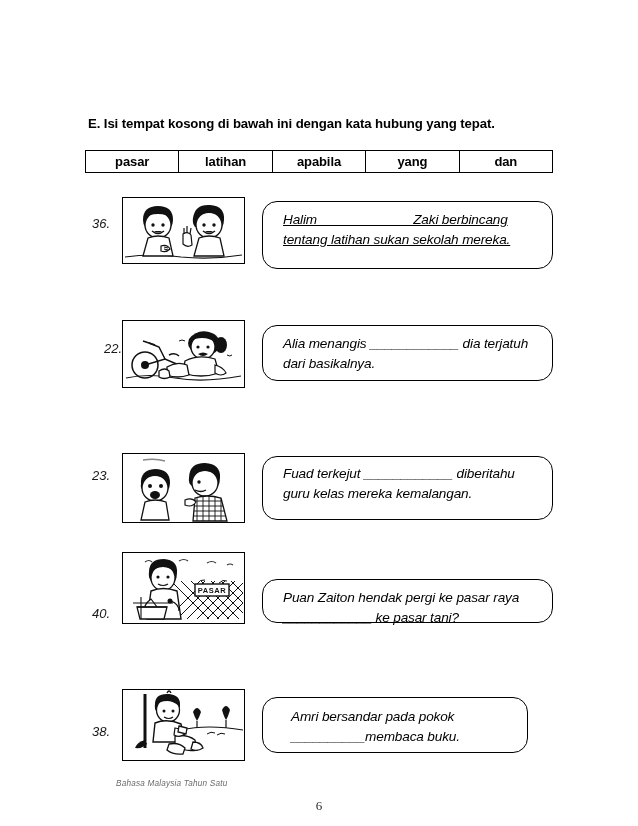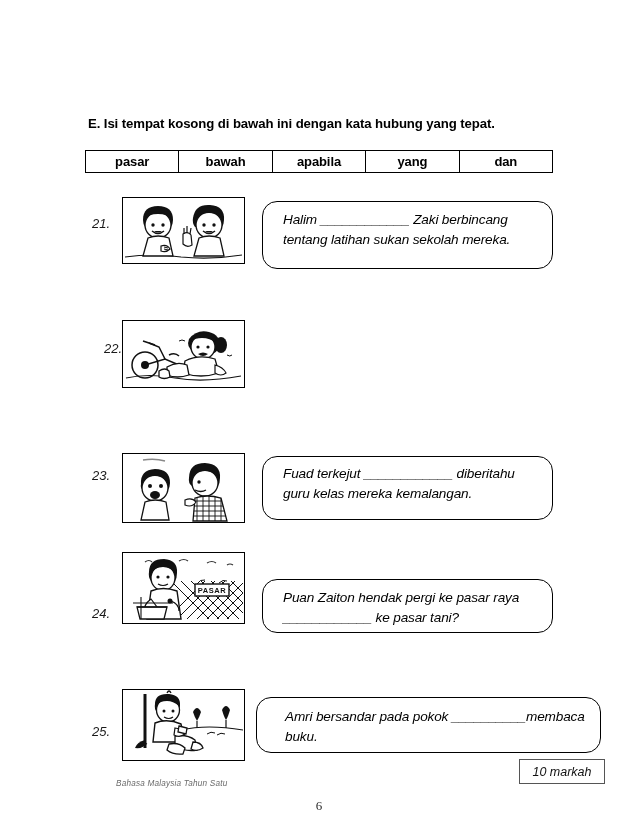--- a/index.html
+++ b/index.html
@@ -130,29 +130,29 @@
 <body>
 
 <div class="page">
 
   <div class="section-heading">E. Isi tempat kosong di bawah ini dengan kata hubung yang tepat.</div>
 
   <table class="wordbank">
     <tbody>
         <tr>
       <td>pasar</td>
-      <td>bawah</td>
+      <td>latihan</td>
       <td>apabila</td>
       <td>yang</td>
       <td>dan</td>
     </tr>
   </tbody>
     </table>
 
-  <div class="qnum" style="left:92px; top:190px;">21.</div>
+  <div class="qnum" style="left:92px; top:190px;">36.</div>
 
   <div class="qimg" style="left:122px; top:171px; width:121px; height:65px;">
     <svg viewBox="0 0 121 65" width="121" height="65">
       <g fill="none" stroke="#111" stroke-width="1.3">
 
         <path d="M2 59 Q30 55 58 59 Q88 62 119 57" stroke-width="1.1"></path>
       </g>
 
       <g>
         <path d="M20 22 Q20 8 35 8 Q50 8 50 22 Q50 26 48 29 L22 29 Q20 26 20 22Z" fill="#111"></path>
@@ -181,21 +181,21 @@
 
         <g stroke="#111" stroke-width="1.2" fill="#fff">
           <path d="M60 36 q5 -3 8 1 l1 10 q-5 3 -9 -1 z"></path>
           <path d="M61 36 l0 -6 M64 35 l0 -7 M67 36 l1 -6"></path>
         </g>
       </g>
     </svg>
   </div>
 
   <div class="qbox" style="left:262px; top:175px; width:291px; height:68px;">
-    <div class="qtext" style="padding:8px 12px 0 20px;">Halim ____________ Zaki berbincang tentang latihan sukan sekolah mereka.</div>
+    <div class="qtext" style="padding:8px 12px 0 20px;text-decoration:underline;">Halim ____________ Zaki berbincang tentang latihan sukan sekolah mereka.</div>
   </div>
 
   <div class="qnum" style="left:104px; top:315px;">22.</div>
 
   <div class="qimg" style="left:122px; top:294px; width:121px; height:66px;">
     <svg viewBox="0 0 121 66" width="121" height="66">
       <g fill="none" stroke="#111">
         <path d="M3 57 Q26 52 52 57 Q80 62 118 55" stroke-width="1.1"></path>
       </g>
 
@@ -226,20 +226,23 @@
         <path d="M92 44 q8 2 11 8 q-5 4 -11 0 z" fill="#fff" stroke="#111" stroke-width="1.2"></path>
       </g>
 
       <g stroke="#111" stroke-width="1" fill="none">
         <path d="M56 20 q3 -2 6 0"></path>
         <path d="M104 34 q3 2 5 0"></path>
       </g>
     </svg>
   </div>
 
+  <div class="qbox" style="left:262px; top:299px; width:291px; height:56px;">
+    <div class="qtext" style="padding:8px 12px 0 20px;">Alia menangis ____________ dia terjatuh dari basikalnya.</div>
+  </div>
 
   <div class="qnum" style="left:92px; top:442px;">23.</div>
 
   <div class="qimg" style="left:122px; top:427px; width:121px; height:68px;">
     <svg viewBox="0 0 121 68" width="121" height="68">
 
       <path d="M20 6 q12 -2 22 1" stroke="#888" stroke-width="1.4" fill="none"></path>
 
       <g>
         <path d="M18 30 Q17 16 32 15 Q47 15 47 29 Q47 33 45 36 L20 36 Q17 34 18 30Z" fill="#111"></path>
@@ -269,21 +272,21 @@
 
         <path d="M62 46 q7 -3 11 2 q-4 6 -11 3 z" fill="#fff" stroke="#111" stroke-width="1.2"></path>
       </g>
     </svg>
   </div>
 
   <div class="qbox" style="left:262px; top:430px; width:291px; height:64px;">
     <div class="qtext" style="padding:7px 12px 0 20px;">Fuad terkejut ____________ diberitahu guru kelas mereka kemalangan.</div>
   </div>
 
-  <div class="qnum" style="left:92px; top:580px;">24.</div>
+  <div class="qnum" style="left:92px; top:580px;">40.</div>
 
   <div class="qimg" style="left:122px; top:526px; width:121px; height:70px;">
     <svg viewBox="0 0 121 70" width="121" height="70">
 
       <g stroke="#333" stroke-width="1.2" fill="none">
         <path d="M22 9 q4 -3 7 0"></path>
         <path d="M56 8 q5 -3 9 0"></path>
         <path d="M84 10 q5 -3 9 0"></path>
         <path d="M104 12 q3 -2 6 0"></path>
       </g>
@@ -318,25 +321,25 @@
       </g>
 
       <g stroke="#111" stroke-width="1.3" fill="#fff">
         <path d="M14 54 L44 54 L41 66 L17 66 Z"></path>
         <path d="M14 54 L44 54"></path>
       </g>
       <path d="M18 44 L18 66 M10 50 L50 50" stroke="#111" stroke-width="1.1" fill="none"></path>
     </svg>
   </div>
 
-  <div class="qbox" style="left:262px; top:553px; width:291px; height:54px;">
+  <div class="qbox" style="left:262px; top:553px; width:291px; height:44px;">
     <div class="qtext" style="padding:8px 12px 0 20px;">Puan Zaiton hendak pergi ke pasar raya ____________ ke pasar tani?</div>
   </div>
 
-  <div class="qnum" style="left:92px; top:698px;">25.</div>
+  <div class="qnum" style="left:92px; top:698px;">38.</div>
 
   <div class="qimg" style="left:122px; top:663px; width:121px; height:70px;">
     <svg viewBox="0 0 121 70" width="121" height="70">
 
       <path d="M58 40 Q84 34 120 40" stroke="#111" stroke-width="1.1" fill="none"></path>
 
       <path d="M22 4 L22 58" stroke="#111" stroke-width="3" fill="none"></path>
       <path d="M22 50 q-8 2 -10 8 q8 1 11 -4" fill="#111"></path>
       <path d="M16 56 q4 -4 8 -2" stroke="#111" stroke-width="1.2" fill="none"></path>
 
@@ -361,24 +364,21 @@
         <path d="M52 46 Q64 44 72 50 L74 60 Q62 62 52 56 Z" fill="#fff" stroke="#111" stroke-width="1.3"></path>
         <path d="M70 52 q8 0 10 6 q-6 4 -12 1 z" fill="#fff" stroke="#111" stroke-width="1.3"></path>
         <path d="M46 54 q10 -2 16 4 l-2 6 q-10 1 -16 -4 z" fill="#fff" stroke="#111" stroke-width="1.3"></path>
 
         <path d="M52 38 q8 1 10 6 q-5 4 -11 1 z" fill="#fff" stroke="#111" stroke-width="1.2"></path>
         <path d="M56 36 l8 2 l-1 6 l-8 -2 z" fill="#fff" stroke="#111" stroke-width="1.3"></path>
       </g>
     </svg>
   </div>
 
-  <div class="qbox" style="left:256px; top:671px; width:345px; height:56px;">
+  <div class="qbox" style="left:262px; top:671px; width:266px; height:56px;">
     <div class="qtext" style="padding:9px 12px 0 28px;">Amri bersandar pada pokok __________membaca buku.</div>
   </div>
 
-  <div class="marks">
-    <span>10 markah</span>
-  </div>
 
   <div class="footer-label">Bahasa Malaysia Tahun Satu</div>
   <div class="page-number">6</div>
 
 </div>
 
 </body></html>

